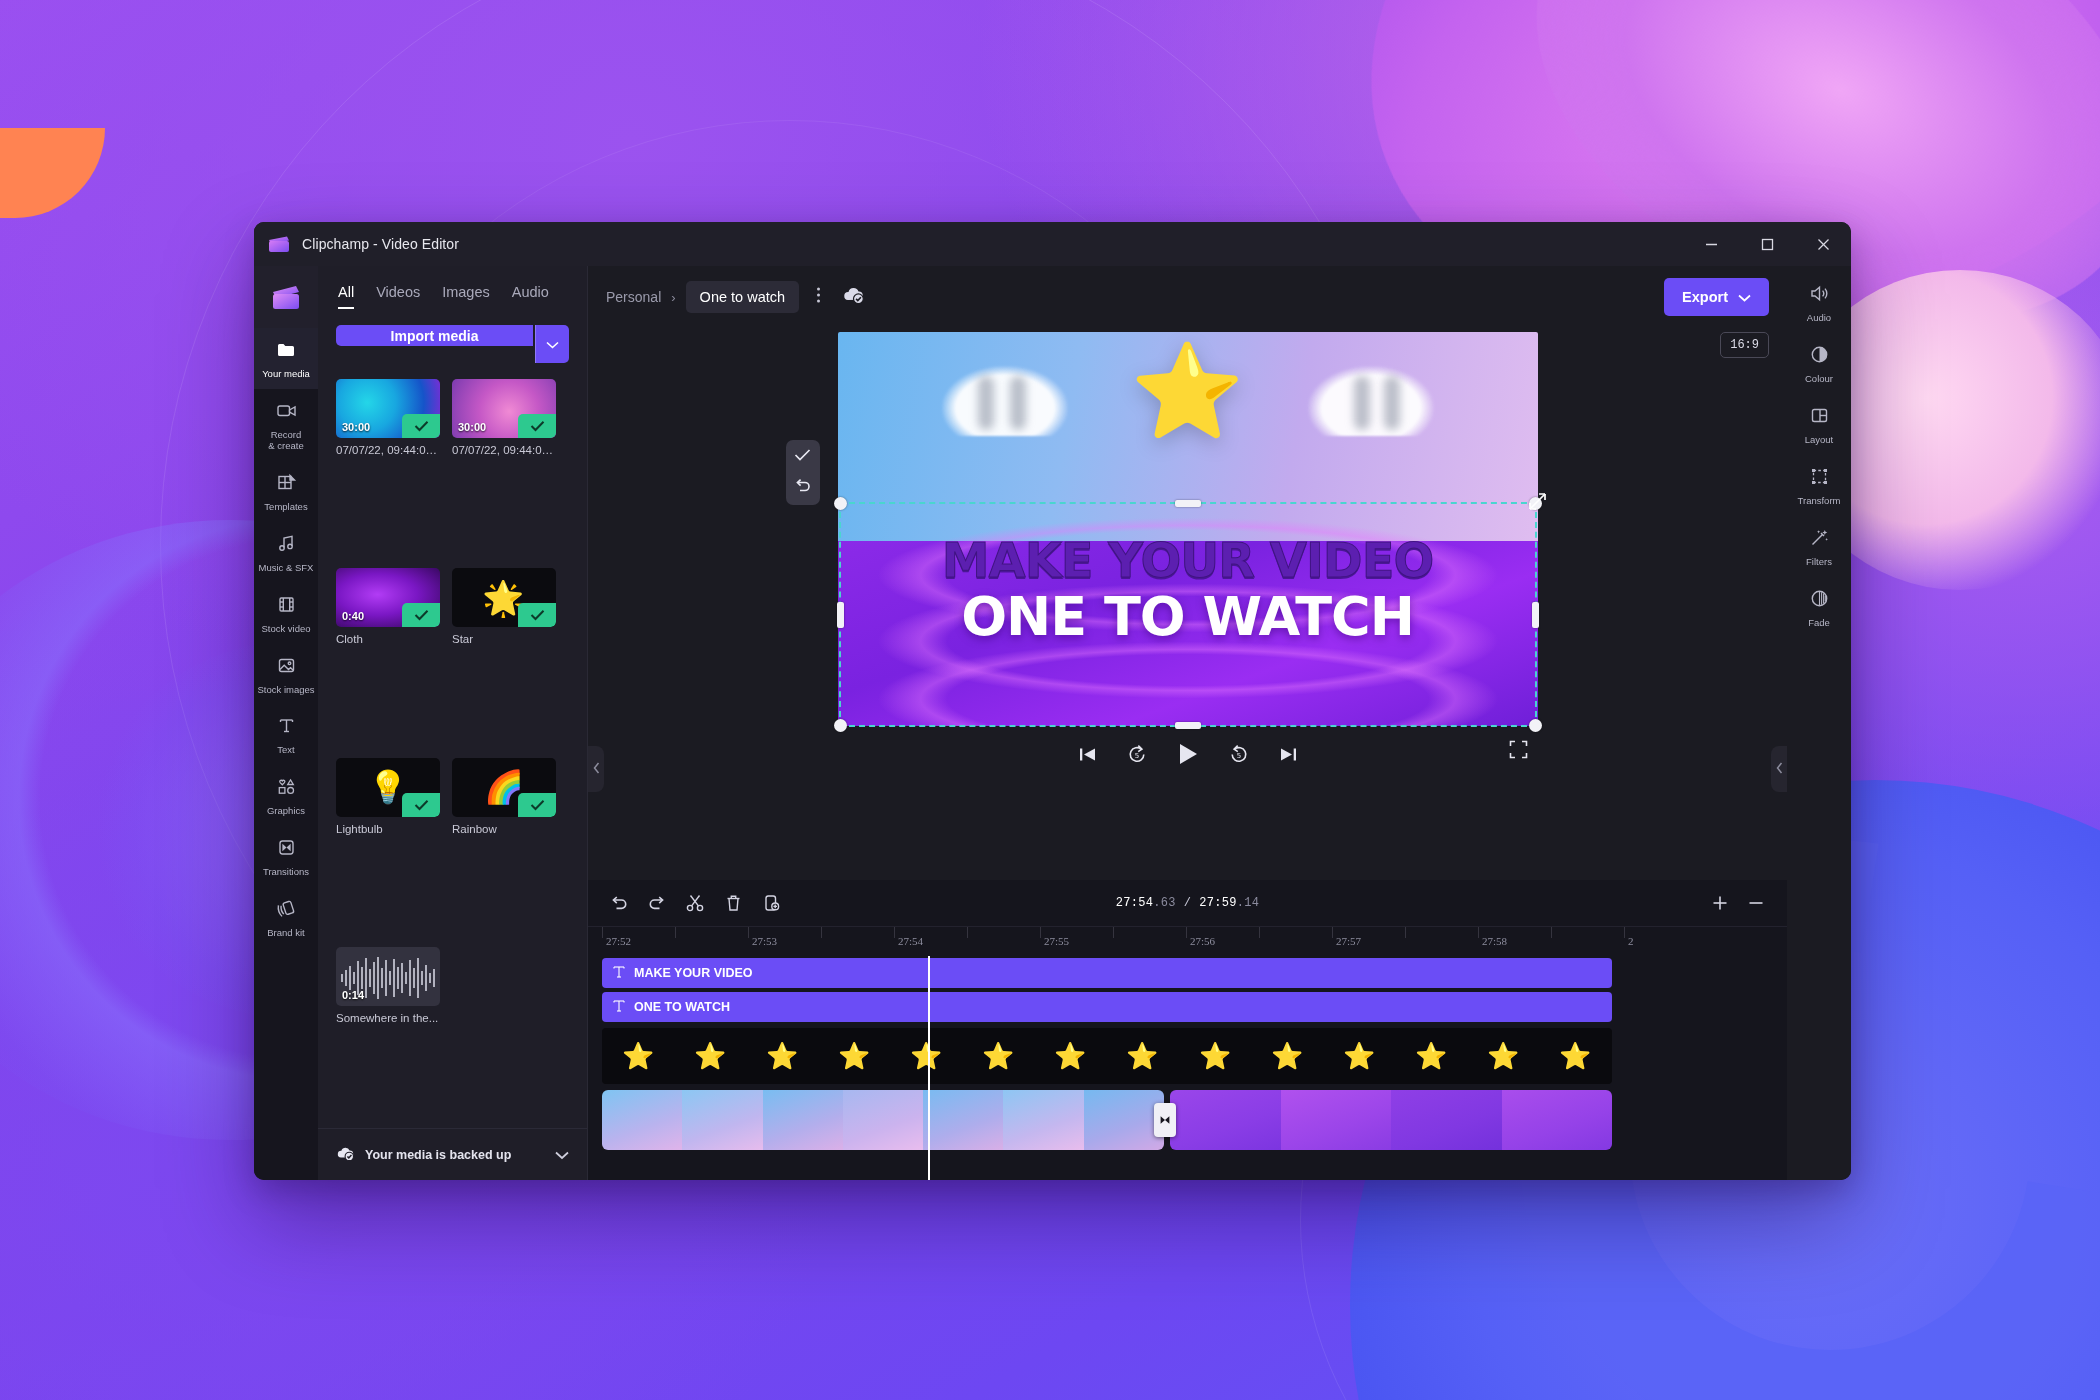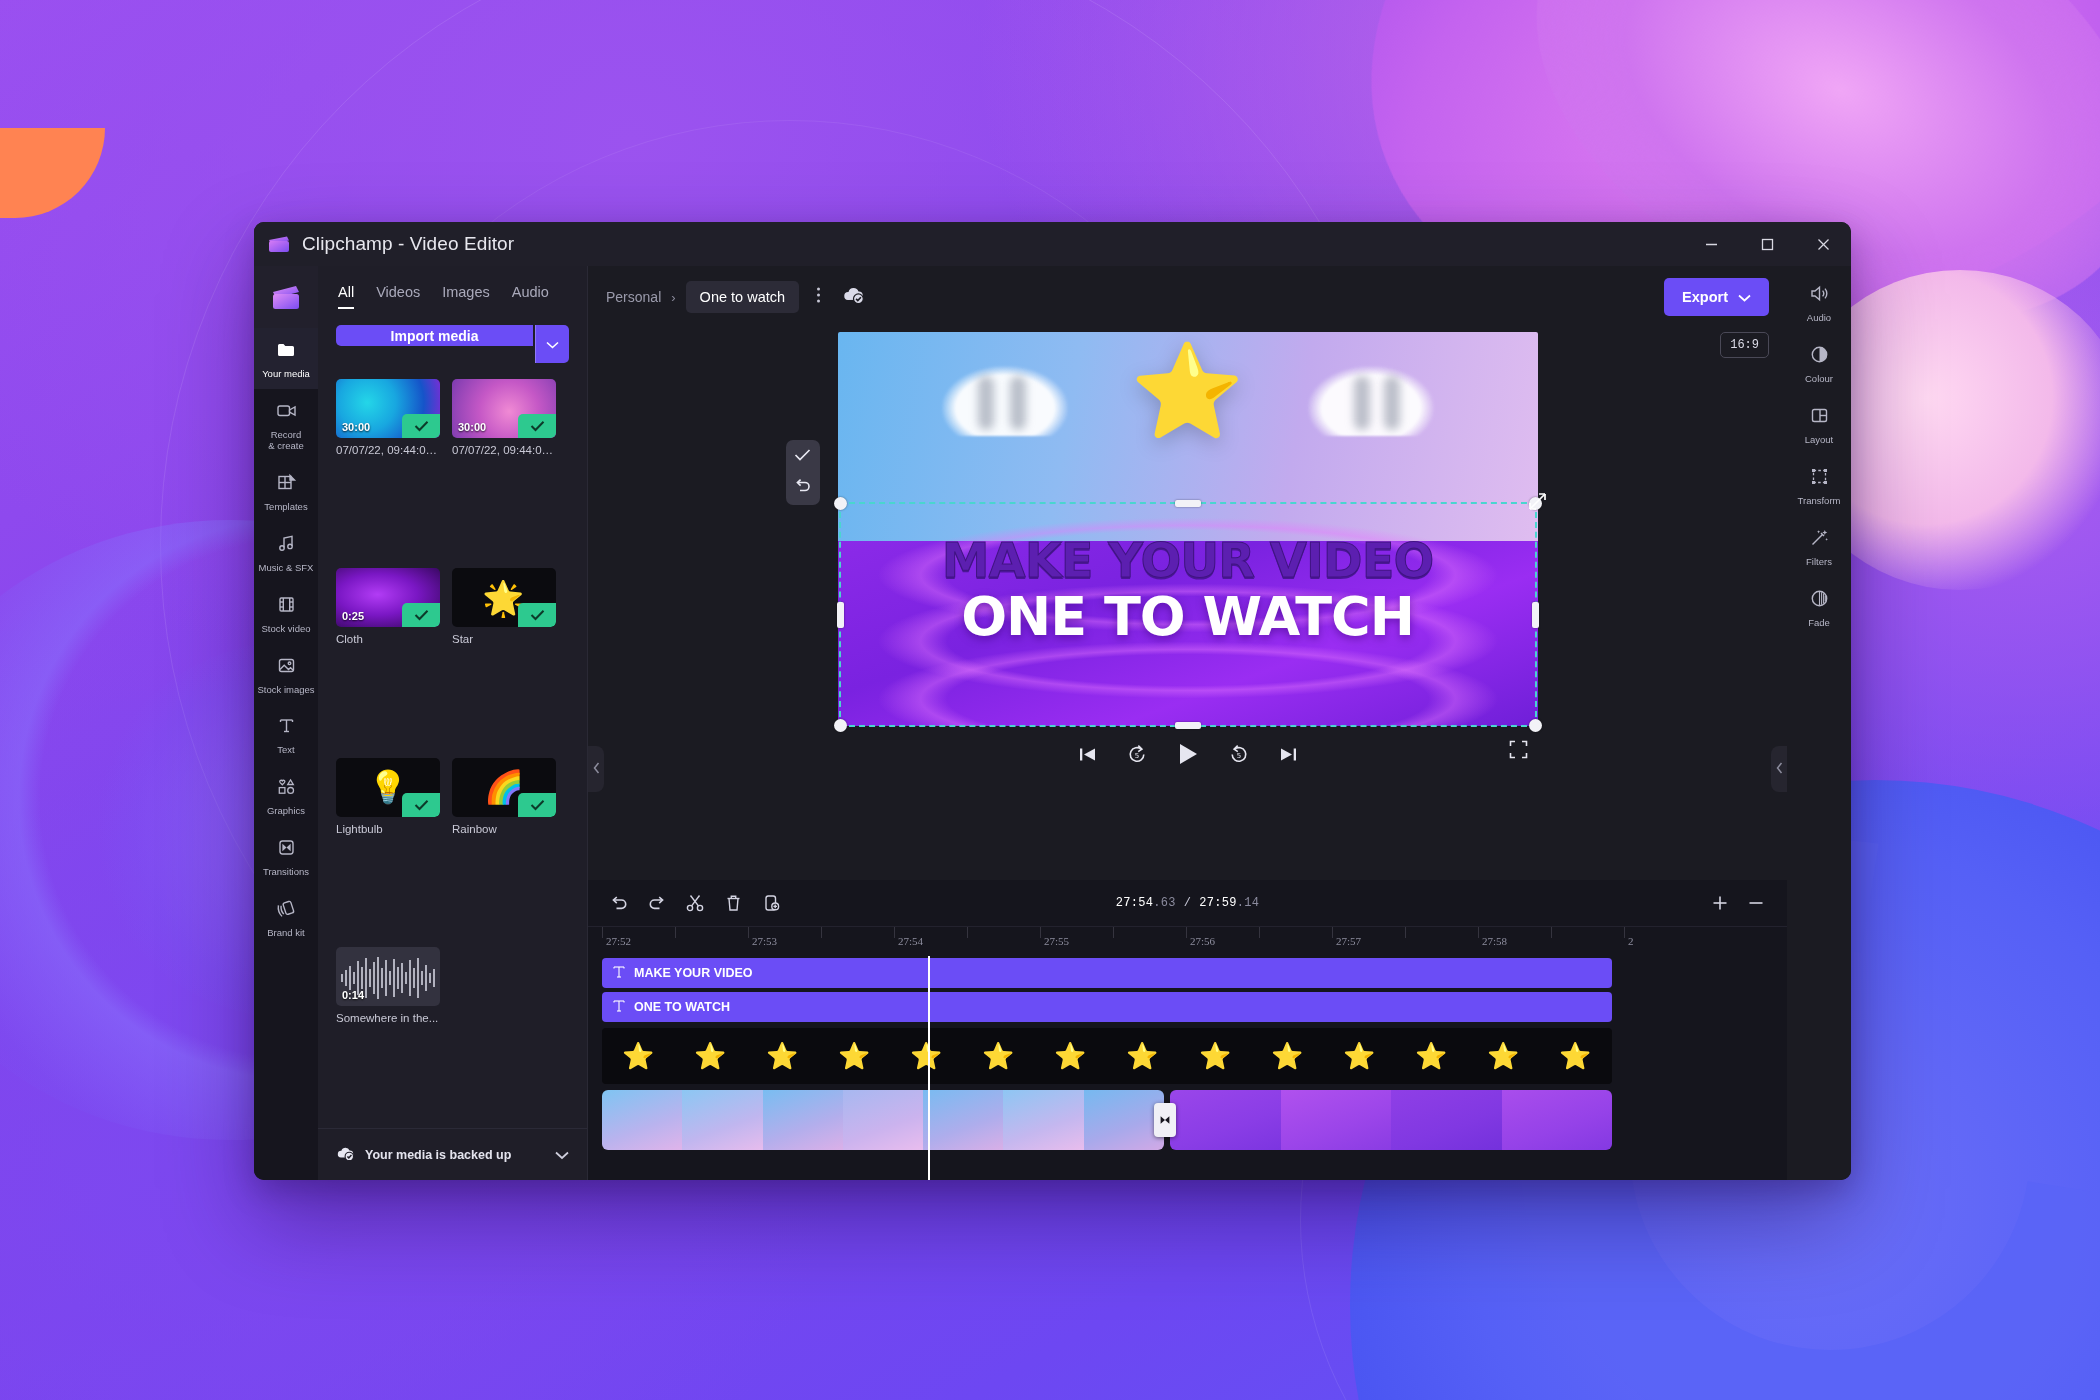--- a/index.html
+++ b/index.html
@@ -78,21 +78,21 @@
     overflow:hidden; display:flex; flex-direction:column;
     color:#e9e9ef;
   }
 
   
   .titlebar {
     height:44px; background:#201f29; display:flex; align-items:center;
     padding-left:14px; flex:0 0 44px;
   }
   .app-logo { width:22px; height:18px; margin-right:12px; }
-  .title-text { font-size:19px; color:#e7e7ee; letter-spacing:.1px; }
+  .title-text { font-size:14px; color:#e7e7ee; letter-spacing:.1px; }
   .win-btns { margin-left:auto; display:flex; height:44px; }
   .win-btn {
     width:56px; height:44px; display:flex; align-items:center; justify-content:center;
     color:#d8d8e2;
   }
 
   
   .body { flex:1; display:flex; min-height:0; position:relative; }
 
   
@@ -525,21 +525,21 @@
               <svg width="15" height="12" viewBox="0 0 15 12">
                   <path d="M1.5 6 L5.5 10 L13.5 1.8" fill="none" stroke="#0c3b2a" stroke-width="2"></path>
                 </svg>
             </span>
           </div>
           <div class="cell-name">07/07/22, 09:44:02 -...</div>
         </div>
 
         <div class="cell">
           <div class="thumb" style="background:radial-gradient(ellipse at 40% 45%, #b23cf5 0%, #7a17c4 45%, #2d0550 100%);">
-            <span class="dur">0:25</span>
+            <span class="dur">0:40</span>
             <span class="tick">
               <svg width="15" height="12" viewBox="0 0 15 12">
                   <path d="M1.5 6 L5.5 10 L13.5 1.8" fill="none" stroke="#0c3b2a" stroke-width="2"></path>
                 </svg>
             </span>
           </div>
           <div class="cell-name">Cloth</div>
         </div>
 
         <div class="cell">

